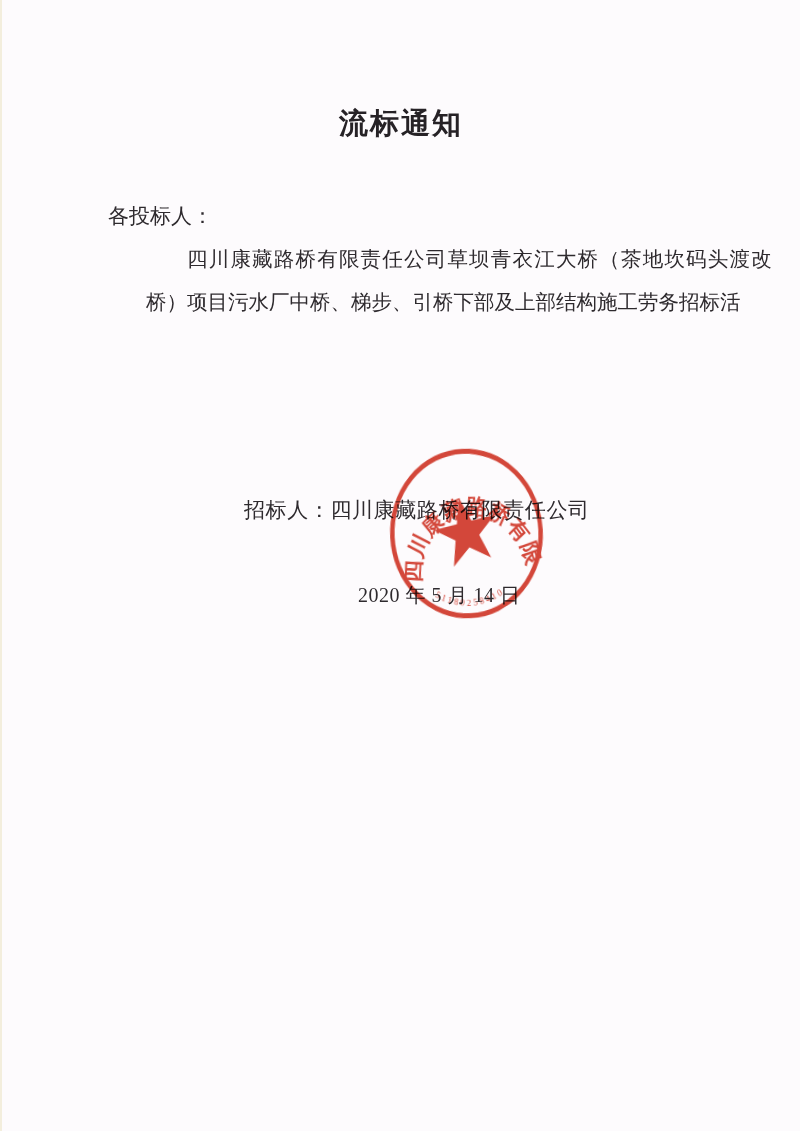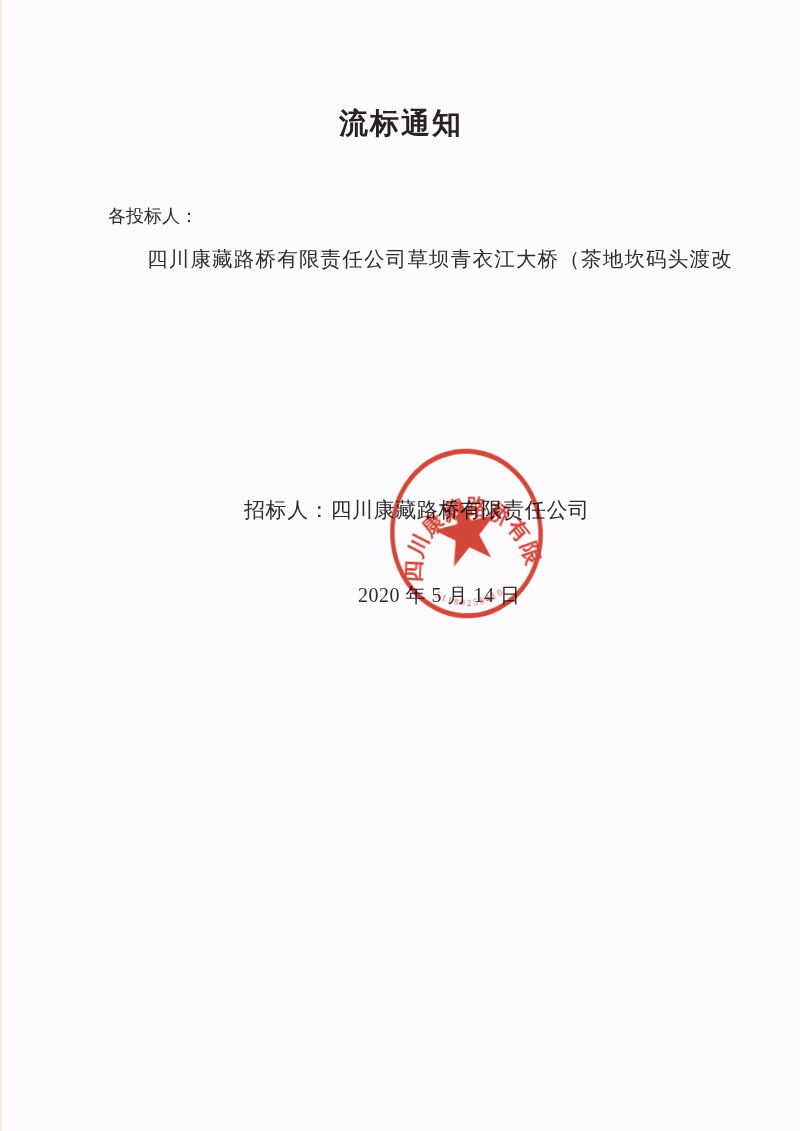--- a/index.html
+++ b/index.html
@@ -31,36 +31,37 @@
     font-size: 29px;
     font-weight: bold;
     color: #262226;
     letter-spacing: 2px;
     line-height: 38px;
   }
   .salutation {
     position: absolute;
     top: 201px;
     left: 106px;
-    font-size: 18px;
+    font-size: 21px;
     color: #2e2a2e;
     line-height: 30px;
     white-space: nowrap;
   }
   .paragraph {
     position: absolute;
     top: 238px;
     left: 104px;
     width: 605px;
     font-size: 20.5px;
     color: #2e2a2e;
     line-height: 43px;
   }
   .para-line {
     white-space: nowrap;
+    margin-left: 40px;
   }
   .para-line.indent {
     padding-left: 41px;
     letter-spacing: 1.2px;
   }
   .signature {
     position: absolute;
     top: 497px;
     left: 242px;
     font-size: 21px;
@@ -95,20 +96,21 @@
 <body>
 
 <div class="page">
 
   <div class="doc-title">流标通知</div>
 
   <div class="salutation">各投标人：</div>
 
   <div class="paragraph">
     <div class="para-line indent">四川康藏路桥有限责任公司草坝青衣江大桥（茶地坎码头渡改</div>
+    <div class="para-line">桥）项目污水厂中桥、梯步、引桥下部及上部结构施工劳务招标活</div>
   </div>
 
   <div class="signature">招标人：四川康藏路桥有限责任公司</div>
 
   <div class="doc-date">2020 年 5 月 14 日</div>
 
   <svg class="stamp" viewBox="0 0 200 200" width="163" height="181" preserveAspectRatio="none" xmlns="http://www.w3.org/2000/svg">
     <defs>
       <path id="ringPath" d="M 34.7 145.3 A 64 64 0 1 1 165.3 145.3" transform="rotate(-8 100 100)"></path>
       <path id="serialPath" d="M 54.1 165.5 A 80 80 0 0 0 145.9 165.5"></path>

